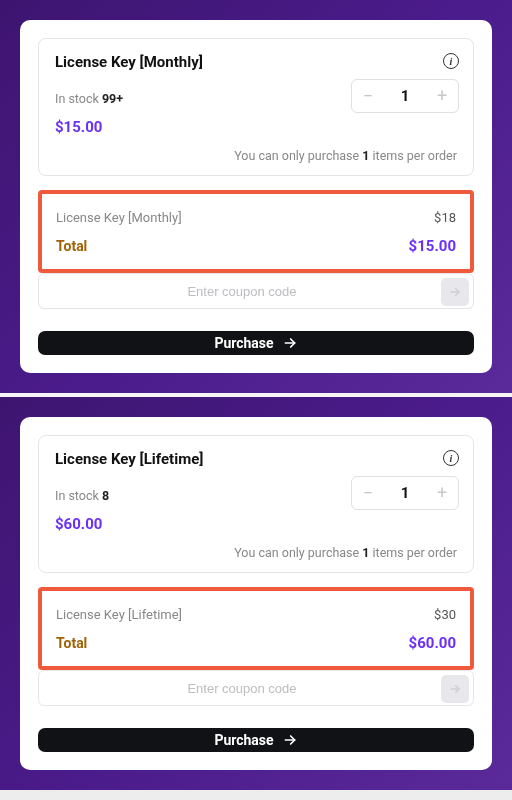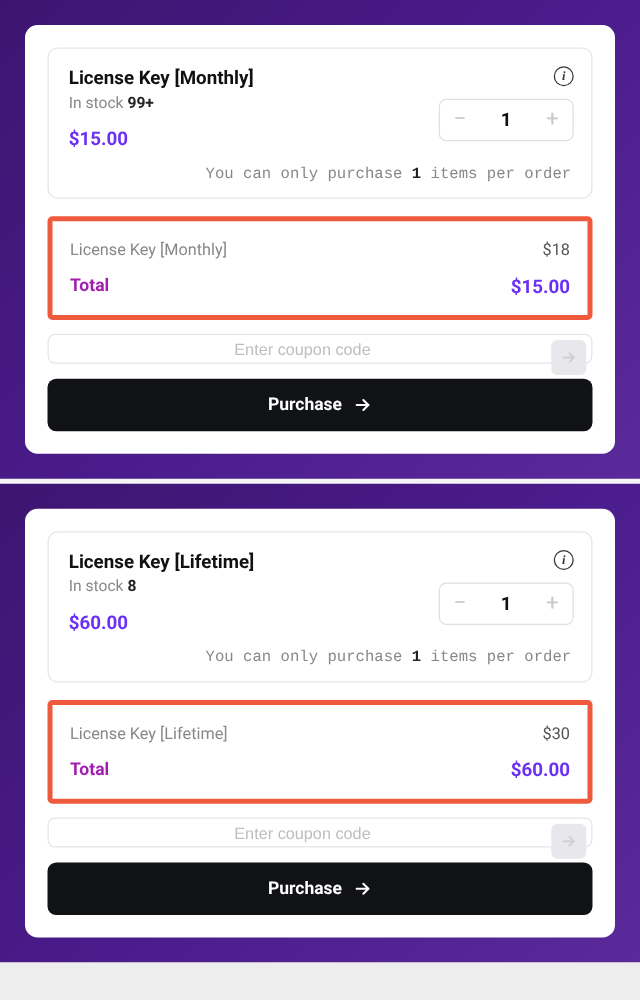--- a/index.html
+++ b/index.html
@@ -28,21 +28,21 @@
     position: relative;
   }
   .product-title {
     font-weight: 700;
     font-size: 15px;
     color: #111;
   }
   .stock-row {
     font-size: 12.5px;
     color: #888;
-    margin-top: 4px;
+    margin-top: 20px;
   }
   .stock-row .stock-count {
     font-weight: 700;
     color: #222;
   }
   .price-row {
     margin-top: 12px;
     color: #6b2ff5;
     font-weight: 700;
     font-size: 15px;
@@ -88,21 +88,20 @@
     text-align: center;
     font-weight: 700;
     font-size: 15px;
     color: #111;
   }
   .limit-note {
     text-align: right;
     font-size: 12.5px;
     color: #888;
     margin-top: 12px;
-    font-family: Liberation Mono, monospace;
   }
   .limit-note .bold-one {
     color: #222;
     font-weight: 700;
   }
   .highlight-box {
     border: 4px solid #ef5a3c;
     border-radius: 4px;
     margin-top: 14px;
     padding: 16px 14px 14px 14px;
@@ -121,33 +120,33 @@
   }
   .total-line {
     display: flex;
     justify-content: space-between;
     align-items: center;
     margin-top: 12px;
   }
   .total-label {
     font-weight: 700;
     font-size: 14px;
-    color: #a21caf;
+    color: #a16207;
   }
   .total-price {
     font-weight: 700;
     font-size: 15px;
     color: #6b2ff5;
   }
   .coupon-row {
-    margin-top: 11px;
+    margin-top: 0;
     position: relative;
     border: 1px solid #e5e5e8;
     border-radius: 6px;
-    height: 24px;
+    height: 36px;
     display: flex;
     align-items: center;
     padding: 0 40px 0 12px;
   }
   .coupon-input {
     flex: 1;
     border: none;
     outline: none;
     font-size: 13px;
     color: #555;
@@ -163,25 +162,25 @@
     width: 28px;
     height: 28px;
     background: #e8e8ec;
     border-radius: 5px;
     display: flex;
     align-items: center;
     justify-content: center;
   }
   .coupon-submit svg { stroke: #d0d0d4; }
   .purchase-btn {
-    margin-top: 12px;
+    margin-top: 22px;
     background: #111216;
     color: #fff;
     border-radius: 7px;
-    height: 42px;
+    height: 24px;
     display: flex;
     align-items: center;
     justify-content: center;
     font-weight: 700;
     font-size: 14px;
     gap: 8px;
   }
   .purchase-btn svg { stroke: #fff; }
   .bottom-gap {
     height: 66px;

